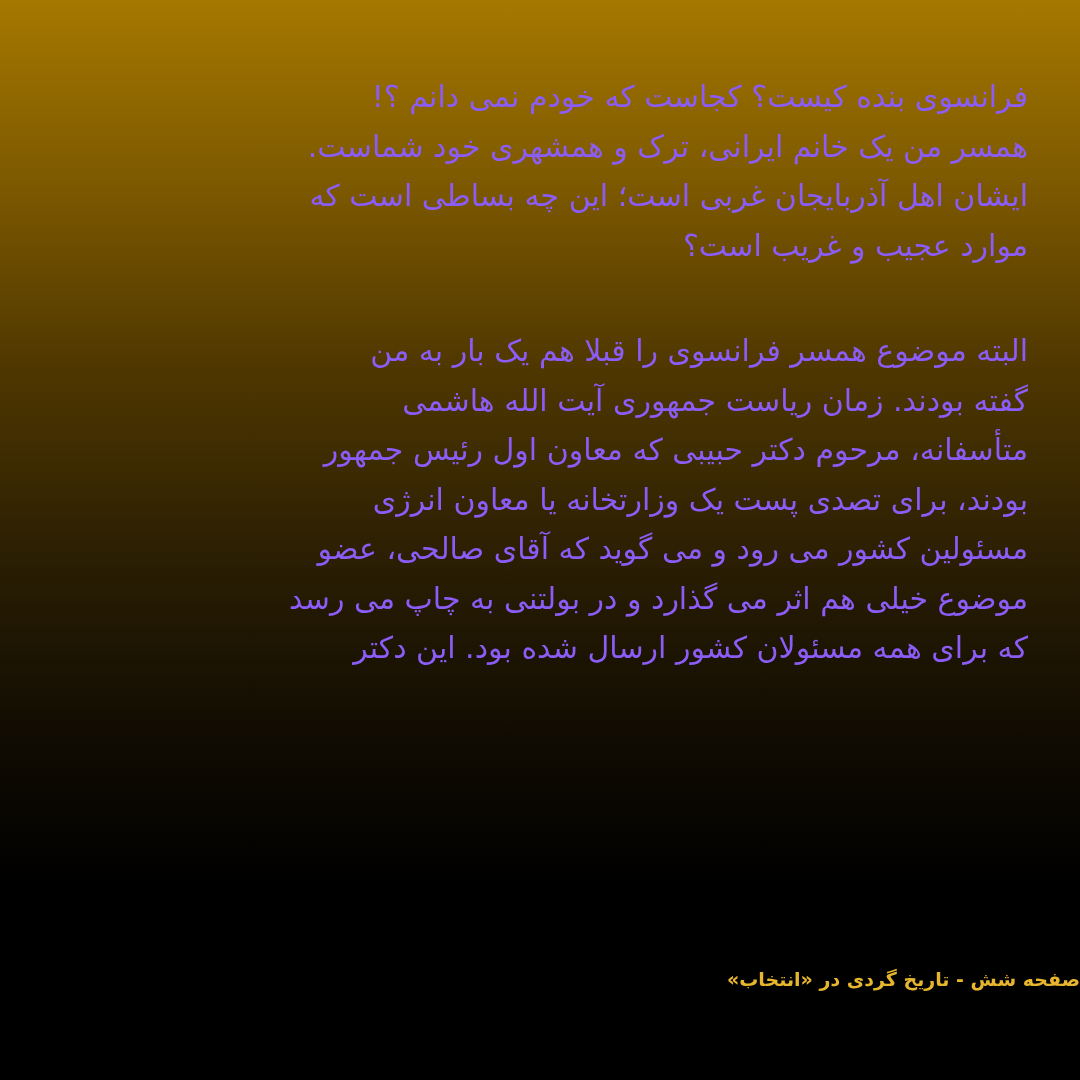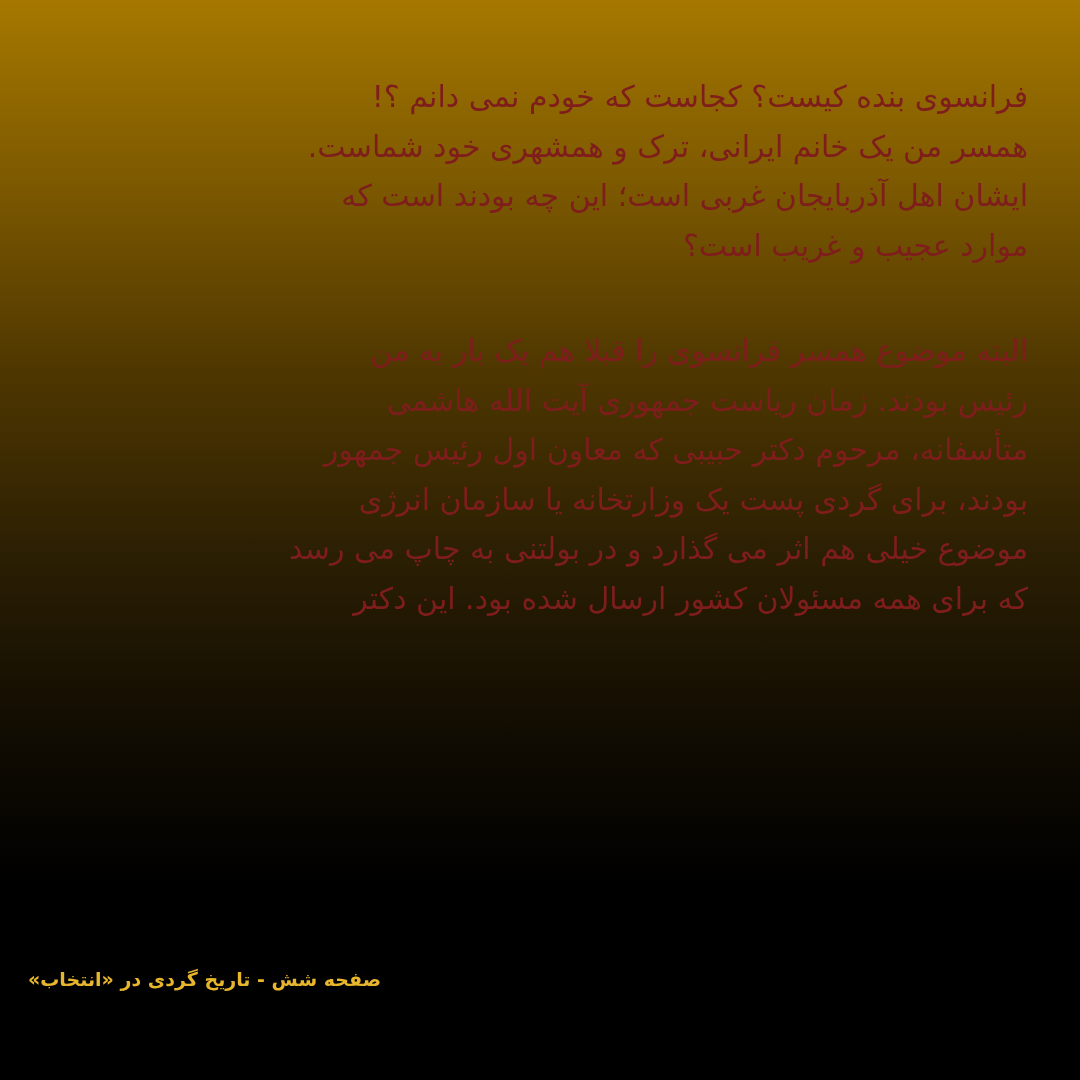--- a/index.html
+++ b/index.html
@@ -4,49 +4,50 @@
 <style>
   html, body { margin: 0; padding: 0; }
   body {
     width: 1080px; height: 1080px; overflow: hidden;
     background: linear-gradient(to bottom, #a67800 0%, #7a5700 18%, #4f3700 34%, #2a1e03 52%, #110c02 68%, #000000 82%, #000000 100%);
     font-family: "DejaVu Sans", sans-serif;
     position: relative;
   }
   .page {
     position: absolute; left: 88px; top: 72px; width: 940px;
-    direction: rtl; color: #7f1d1d;
+    direction: rtl; color: #8b5cf6;
   }
   .para {
     margin: 0; font-size: 30px; line-height: 49.5px;
     text-align: justify; text-align-last: right;
   }
   .line { display: block; white-space: nowrap; text-align: right; }
   .gap { height: 56px; }
   .footer {
     position: absolute; left: 4px; right: 0; top: 968px;
-    text-align: left; direction: rtl;
+    text-align: right; direction: rtl;
     color: #e8b62c; font-size: 19px; font-weight: bold;
     padding-left: 24px;
   }
 </style>
 </head>
 <body>
 
 <div class="page">
   <div class="para">
     <span class="line"> فرانسوی بنده کیست؟ کجاست که خودم نمی دانم ؟!</span>
     <span class="line">همسر من یک خانم ایرانی، ترک و همشهری خود شماست.</span>
-    <span class="line">ایشان اهل آذربایجان غربی است؛ این چه بودند است که</span>
+    <span class="line">ایشان اهل آذربایجان غربی است؛ این چه بساطی است که</span>
     <span class="line">موارد عجیب و غریب است؟</span>
   </div>
   <div class="gap"></div>
   <div class="para">
     <span class="line">البته موضوع همسر فرانسوی را قبلا هم یک بار به من</span>
-    <span class="line">رئیس بودند. زمان ریاست جمهوری آیت الله هاشمی</span>
+    <span class="line">گفته بودند. زمان ریاست جمهوری آیت الله هاشمی</span>
     <span class="line">متأسفانه، مرحوم دکتر حبیبی که معاون اول رئیس جمهور</span>
-    <span class="line">بودند، برای گردی پست یک وزارتخانه یا سازمان انرژی</span>
+    <span class="line">بودند، برای تصدی پست یک وزارتخانه یا معاون انرژی</span>
+    <span class="line">مسئولین کشور می رود و می گوید که آقای صالحی، عضو</span>
     <span class="line">موضوع خیلی هم اثر می گذارد و در بولتنی به چاپ می رسد</span>
     <span class="line">که برای همه مسئولان کشور ارسال شده بود. این دکتر</span>
   </div>
 </div>
 
 <div class="footer">صفحه شش - تاریخ گردی در «انتخاب»</div>
 
 </body></html>

